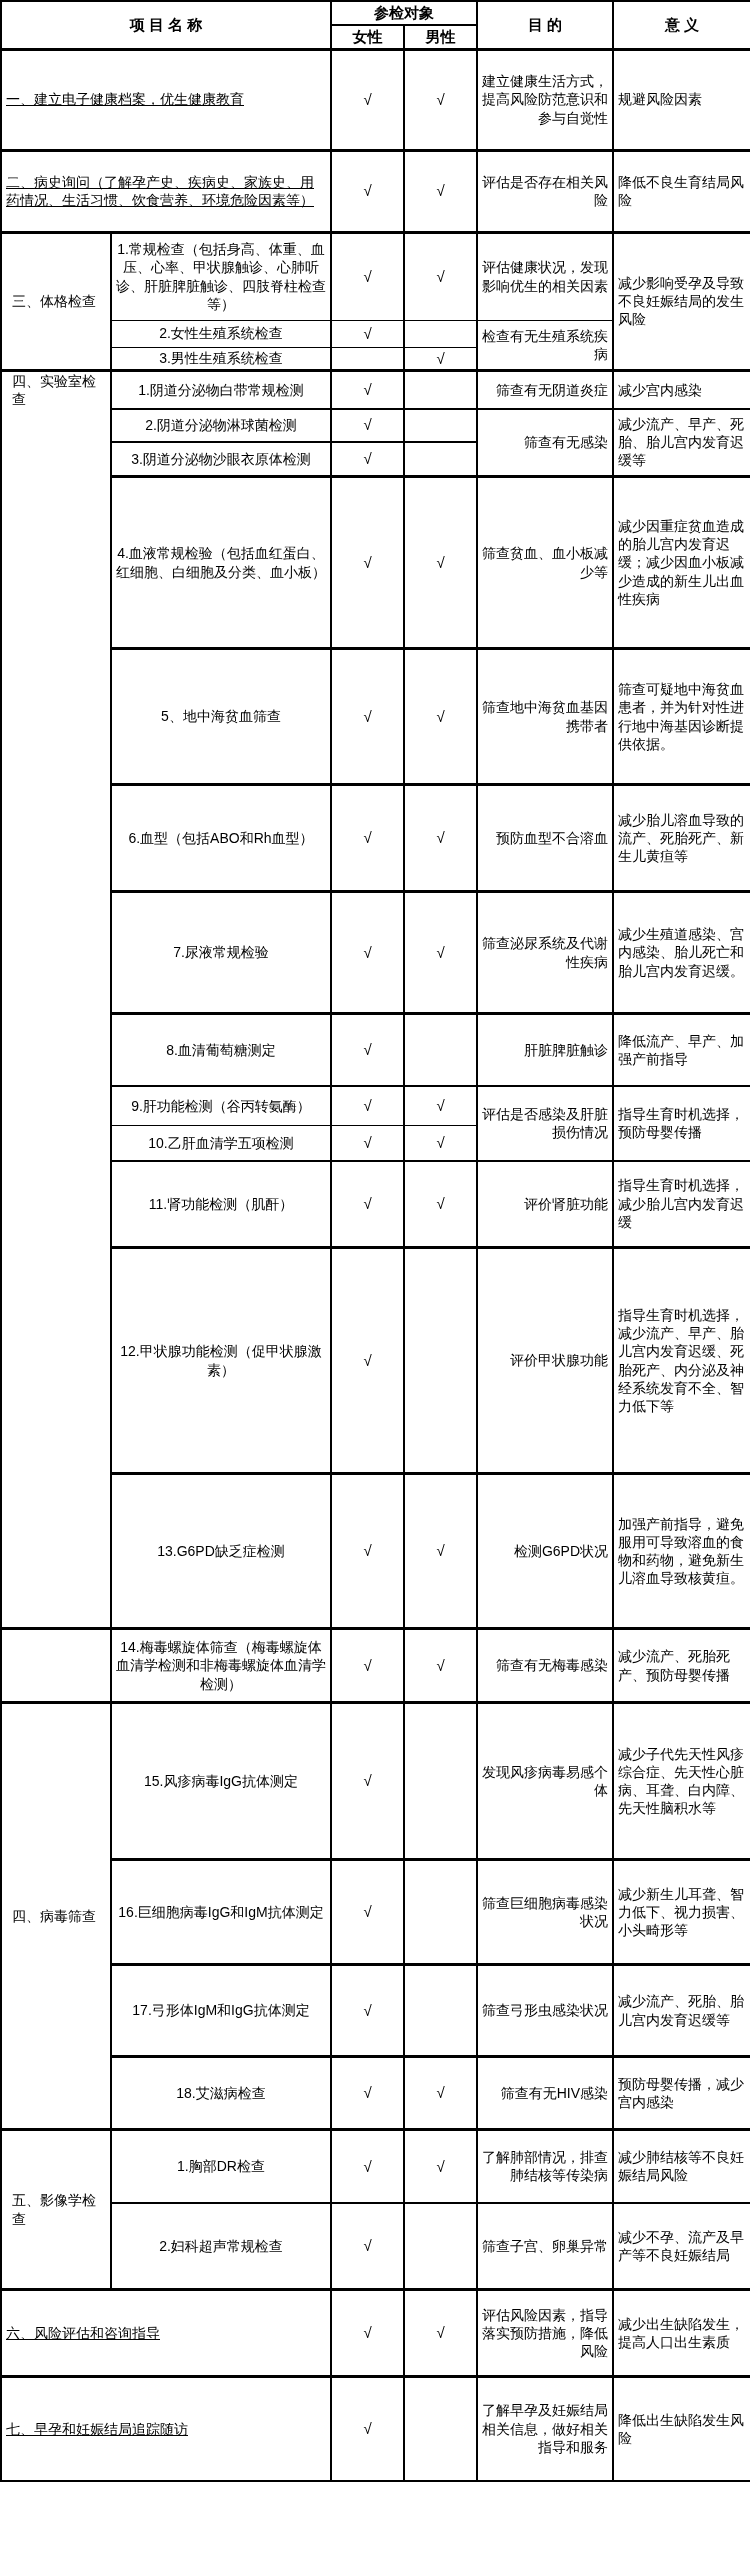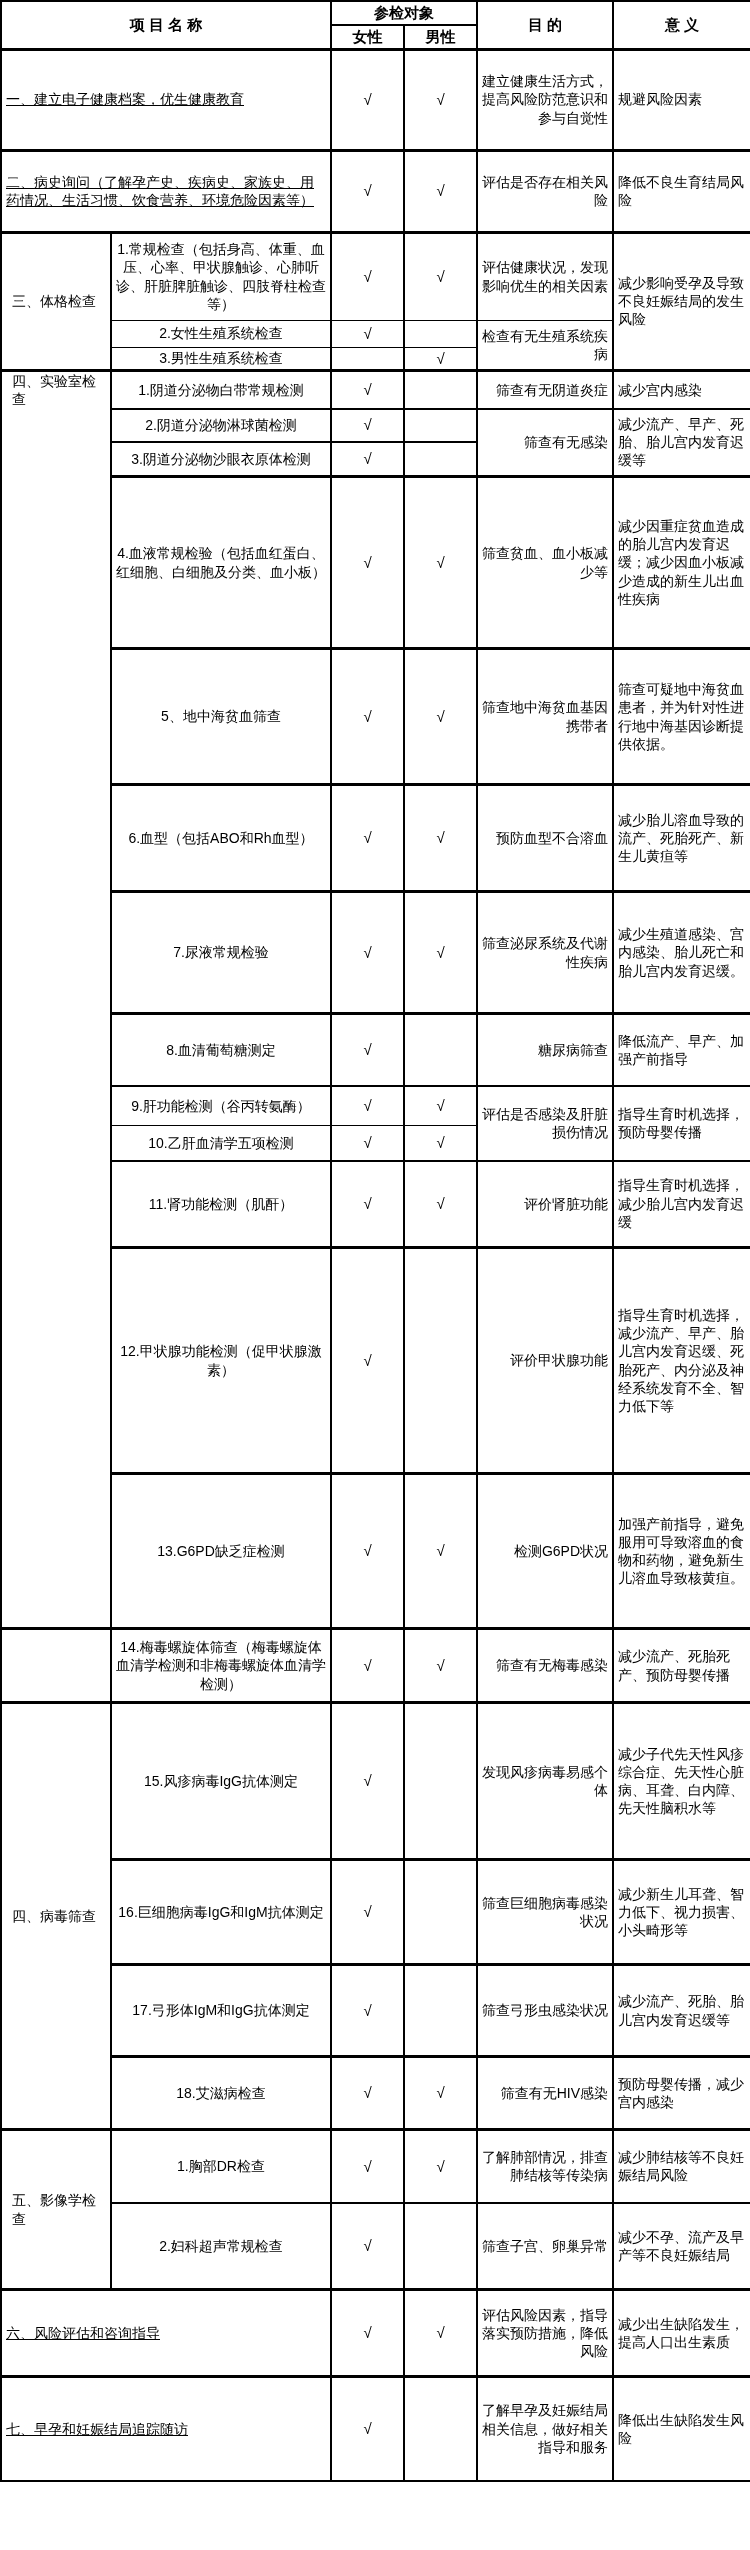--- a/index.html
+++ b/index.html
@@ -144,21 +144,21 @@
     <td class="i">7.尿液常规检验</td>
     <td class="c">√</td>
     <td class="c">√</td>
     <td class="p">筛查泌尿系统及代谢性疾病</td>
     <td class="m">减少生殖道感染、宫内感染、胎儿死亡和胎儿宫内发育迟缓。</td>
   </tr>
   <tr class="b3" style="height:72px">
     <td class="i">8.血清葡萄糖测定</td>
     <td class="c">√</td>
     <td class="c"></td>
-    <td class="p">糖尿病筛查</td>
+    <td class="p">肝脏脾脏触诊</td>
     <td class="m">降低流产、早产、加强产前指导</td>
   </tr>
   <tr class="b2" style="height:40px">
     <td class="i">9.肝功能检测（谷丙转氨酶）</td>
     <td class="c">√</td>
     <td class="c">√</td>
     <td rowspan="2" class="p">评估是否感染及肝脏损伤情况</td>
     <td rowspan="2" class="m">指导生育时机选择，预防母婴传播</td>
   </tr>
   <tr class="b1" style="height:35px">

